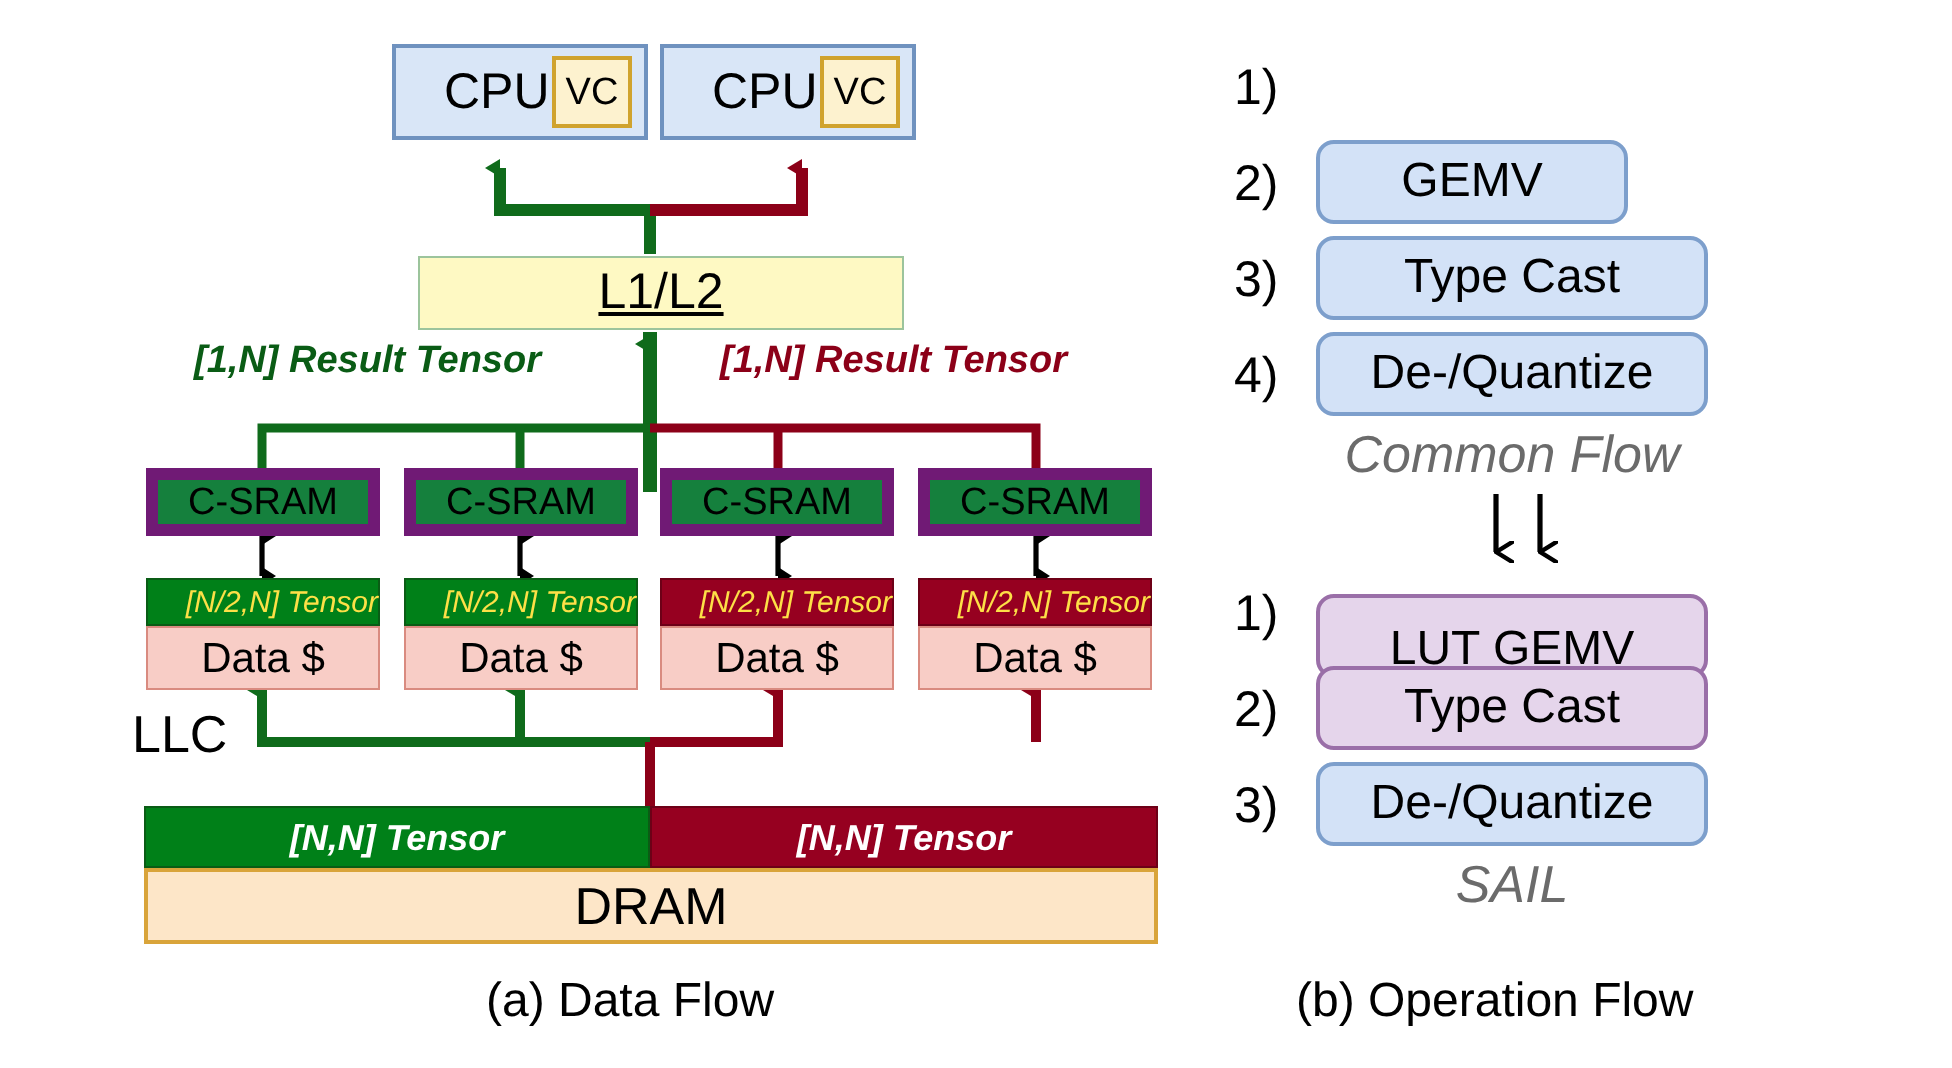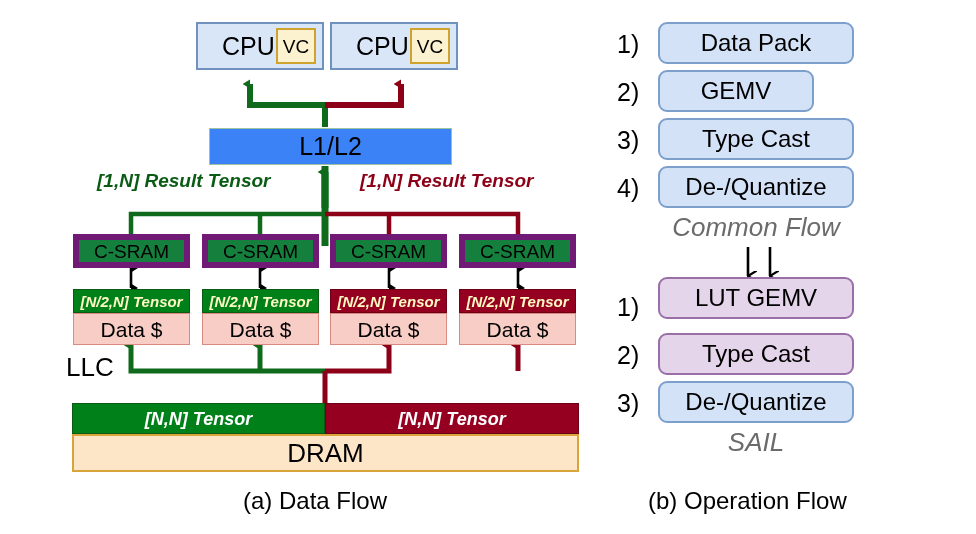--- a/index.html
+++ b/index.html
@@ -29,39 +29,40 @@
     justify-content:flex-start;padding-left:24px;
   }
   .vc-box{
     background:#fdf2cf;border:2px solid #d0a32e;
     font-size:19px;
     display:flex;align-items:center;justify-content:center;
   }
 
   
   .l1l2-box{
-    background:#3b82f6;border:1px solid #9cc49c;
+    background:#fef9c3;border:1px solid #9cc49c;
     font-size:25px;
+    text-decoration:underline;
   }
 
   
   .llc-frame{
     border:4px solid #000;background:#fff;
   }
   .llc-label{font-size:26px;color:#000;}
 
   
   .csram-box{
     background:#15803d;border:6px solid #701a75;
     font-size:19px;
   }
 
   
   .tensor-strip{
-    font-size:15px;font-style:italic;font-weight:bold;color:#fef9c3;
+    font-size:15px;font-style:italic;font-weight:normal;color:#fde047;justify-content:flex-end;
   }
   .tensor-green{background:#008018;border:1px solid #0a5c15;}
   .tensor-red{background:#960020;border:1px solid #6d0017;}
 
   
   .cache-box{
     background:#f8cdc6;border:1px solid #d98b80;
     font-size:21px;color:#000;text-align:center;
   }
 
@@ -227,43 +228,40 @@
   <div class="abs box dram-tensor dram-tensor-red" style="left:325px;top:403px;width:254px;height:31px;">
     <span>[N,N] Tensor</span>
   </div>
   <div class="abs box dram-box" style="left:72px;top:434px;width:507px;height:38px;">
     <span>DRAM</span>
   </div>
 
   <div class="abs caption" style="left:243px;top:487px;">(a) Data Flow</div>
 
   <div class="abs step-num" style="left:617px;top:30px;">1)</div>
-  <div class="abs box flow-box flow-blue" style="left:658px;top:22px;width:196px;height:42px;">
-    <span>Data Pack</span>
-  </div>
 
   <div class="abs step-num" style="left:617px;top:78px;">2)</div>
   <div class="abs box flow-box flow-blue" style="left:658px;top:70px;width:156px;height:42px;">
     <span>GEMV</span>
   </div>
 
   <div class="abs step-num" style="left:617px;top:126px;">3)</div>
   <div class="abs box flow-box flow-blue" style="left:658px;top:118px;width:196px;height:42px;">
     <span>Type Cast</span>
   </div>
 
   <div class="abs step-num" style="left:617px;top:174px;">4)</div>
   <div class="abs box flow-box flow-blue" style="left:658px;top:166px;width:196px;height:42px;">
     <span>De-/Quantize</span>
   </div>
 
   <div class="abs flow-title" style="left:658px;top:212px;width:196px;">Common Flow</div>
 
   <div class="abs step-num" style="left:617px;top:293px;">1)</div>
-  <div class="abs box flow-box flow-purple" style="left:658px;top:277px;width:196px;height:42px;">
+  <div class="abs box flow-box flow-purple" style="left:658px;top:297px;width:196px;height:42px;align-items:flex-end;">
     <span>LUT GEMV</span>
   </div>
 
   <div class="abs step-num" style="left:617px;top:341px;">2)</div>
   <div class="abs box flow-box flow-purple" style="left:658px;top:333px;width:196px;height:42px;">
     <span>Type Cast</span>
   </div>
 
   <div class="abs step-num" style="left:617px;top:389px;">3)</div>
   <div class="abs box flow-box flow-blue" style="left:658px;top:381px;width:196px;height:42px;">

